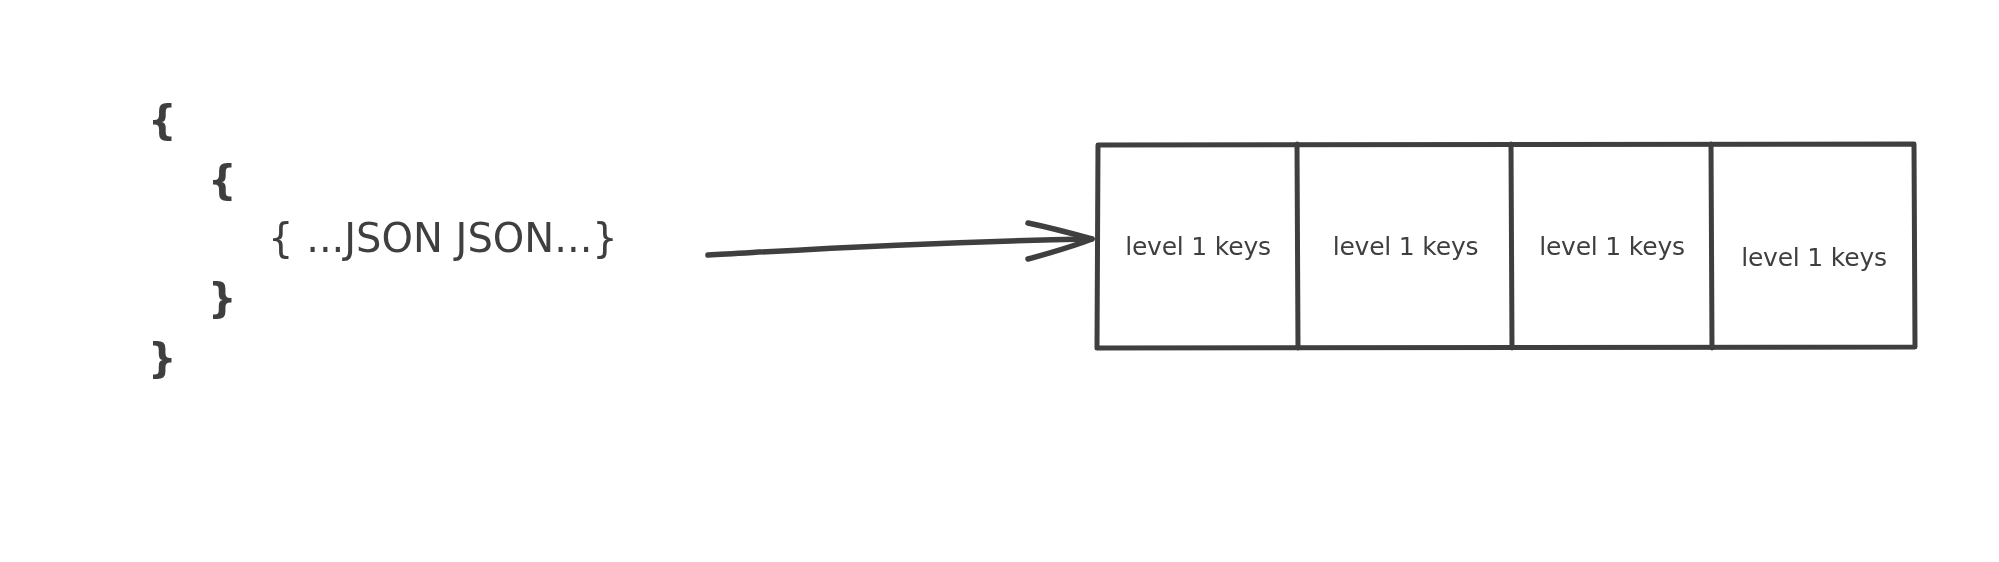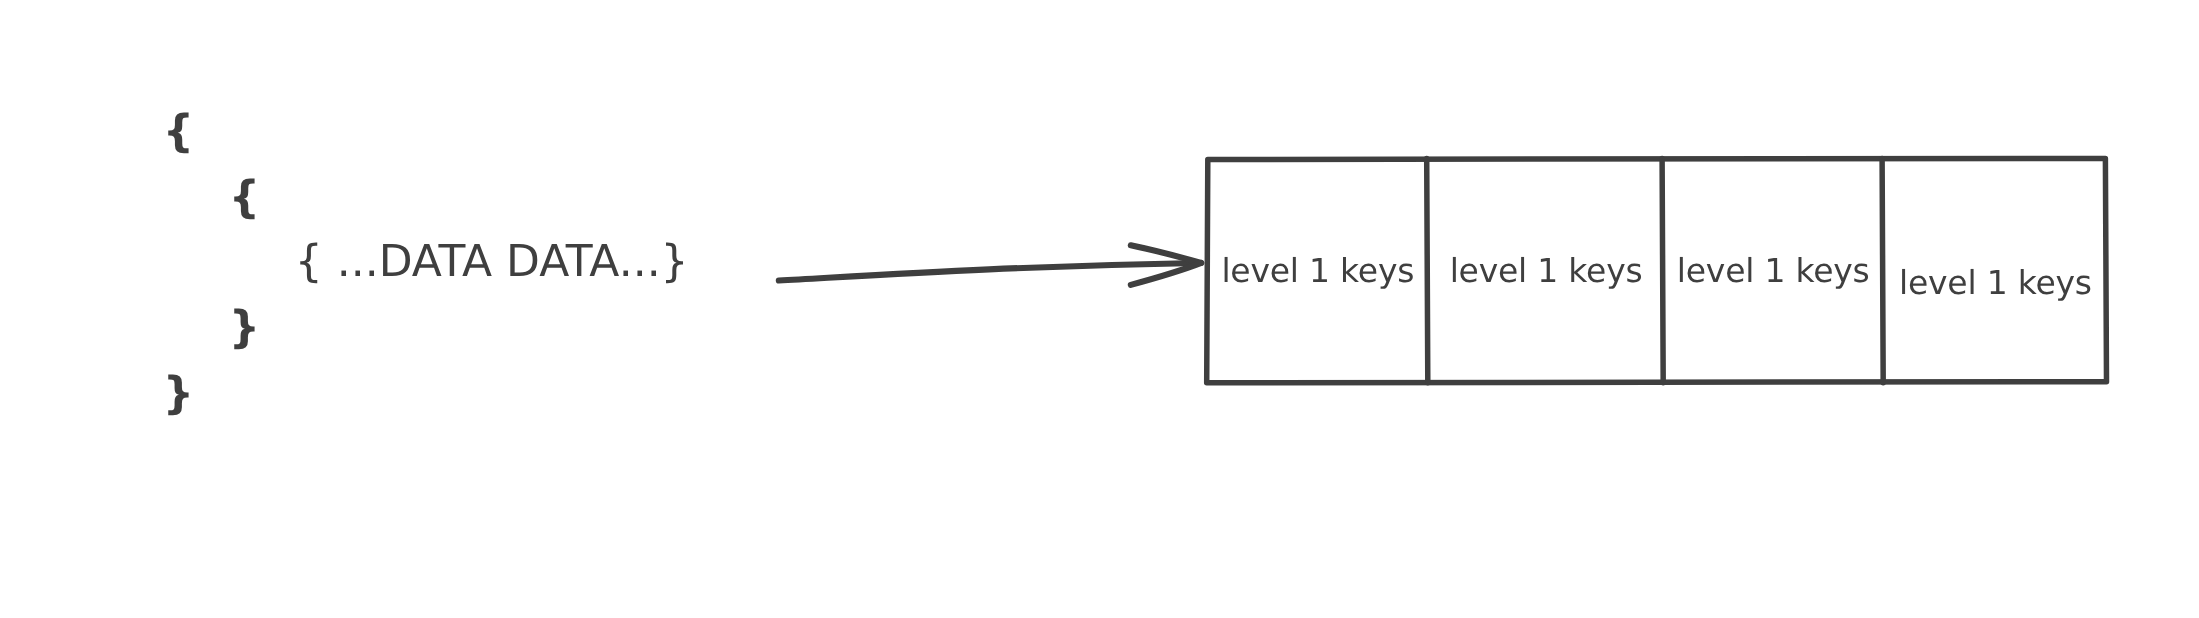--- a/index.html
+++ b/index.html
@@ -74,39 +74,39 @@
     top: 0;
     height: 210px;
     display: flex;
     align-items: center;
     justify-content: center;
     box-sizing: border-box;
   }
   .key-cell-label {
     color: #3f3f3f;
     font-family: "DejaVu Sans", sans-serif;
-    font-size: 30px;
+    font-size: 25px;
     font-weight: 400;
     letter-spacing: -0.2px;
     white-space: nowrap;
   }
   .cell-0 { left: 4px;   width: 200px; }
   .cell-1 { left: 205px; width: 213px; }
   .cell-2 { left: 419px; width: 198px; }
   .cell-3 { left: 618px; width: 204px; padding-top: 22px; }
 </style>
 </head>
 <body>
 
 <div id="canvas">
 
   <div class="json-block">
     <div class="json-line l0 row-open-outer">{</div>
     <div class="json-line l1 row-open-inner">{</div>
-    <div class="json-line l2 row-data">{ ...DATA DATA...}</div>
+    <div class="json-line l2 row-data">{ ...JSON JSON...}</div>
     <div class="json-line l1 row-close-inner">}</div>
     <div class="json-line l0 row-close-outer">}</div>
   </div>
 
   <div class="arrow-layer">
     <svg width="440" height="120" viewBox="0 0 440 120">
 
       <path d="M 28 60 C 120 55, 240 47, 408 44" fill="none" stroke="#3f3f3f" stroke-width="5.5" stroke-linecap="round"></path>
 
       <path d="M 348 28 C 372 33, 394 39, 412 44" fill="none" stroke="#3f3f3f" stroke-width="5.5" stroke-linecap="round"></path>

